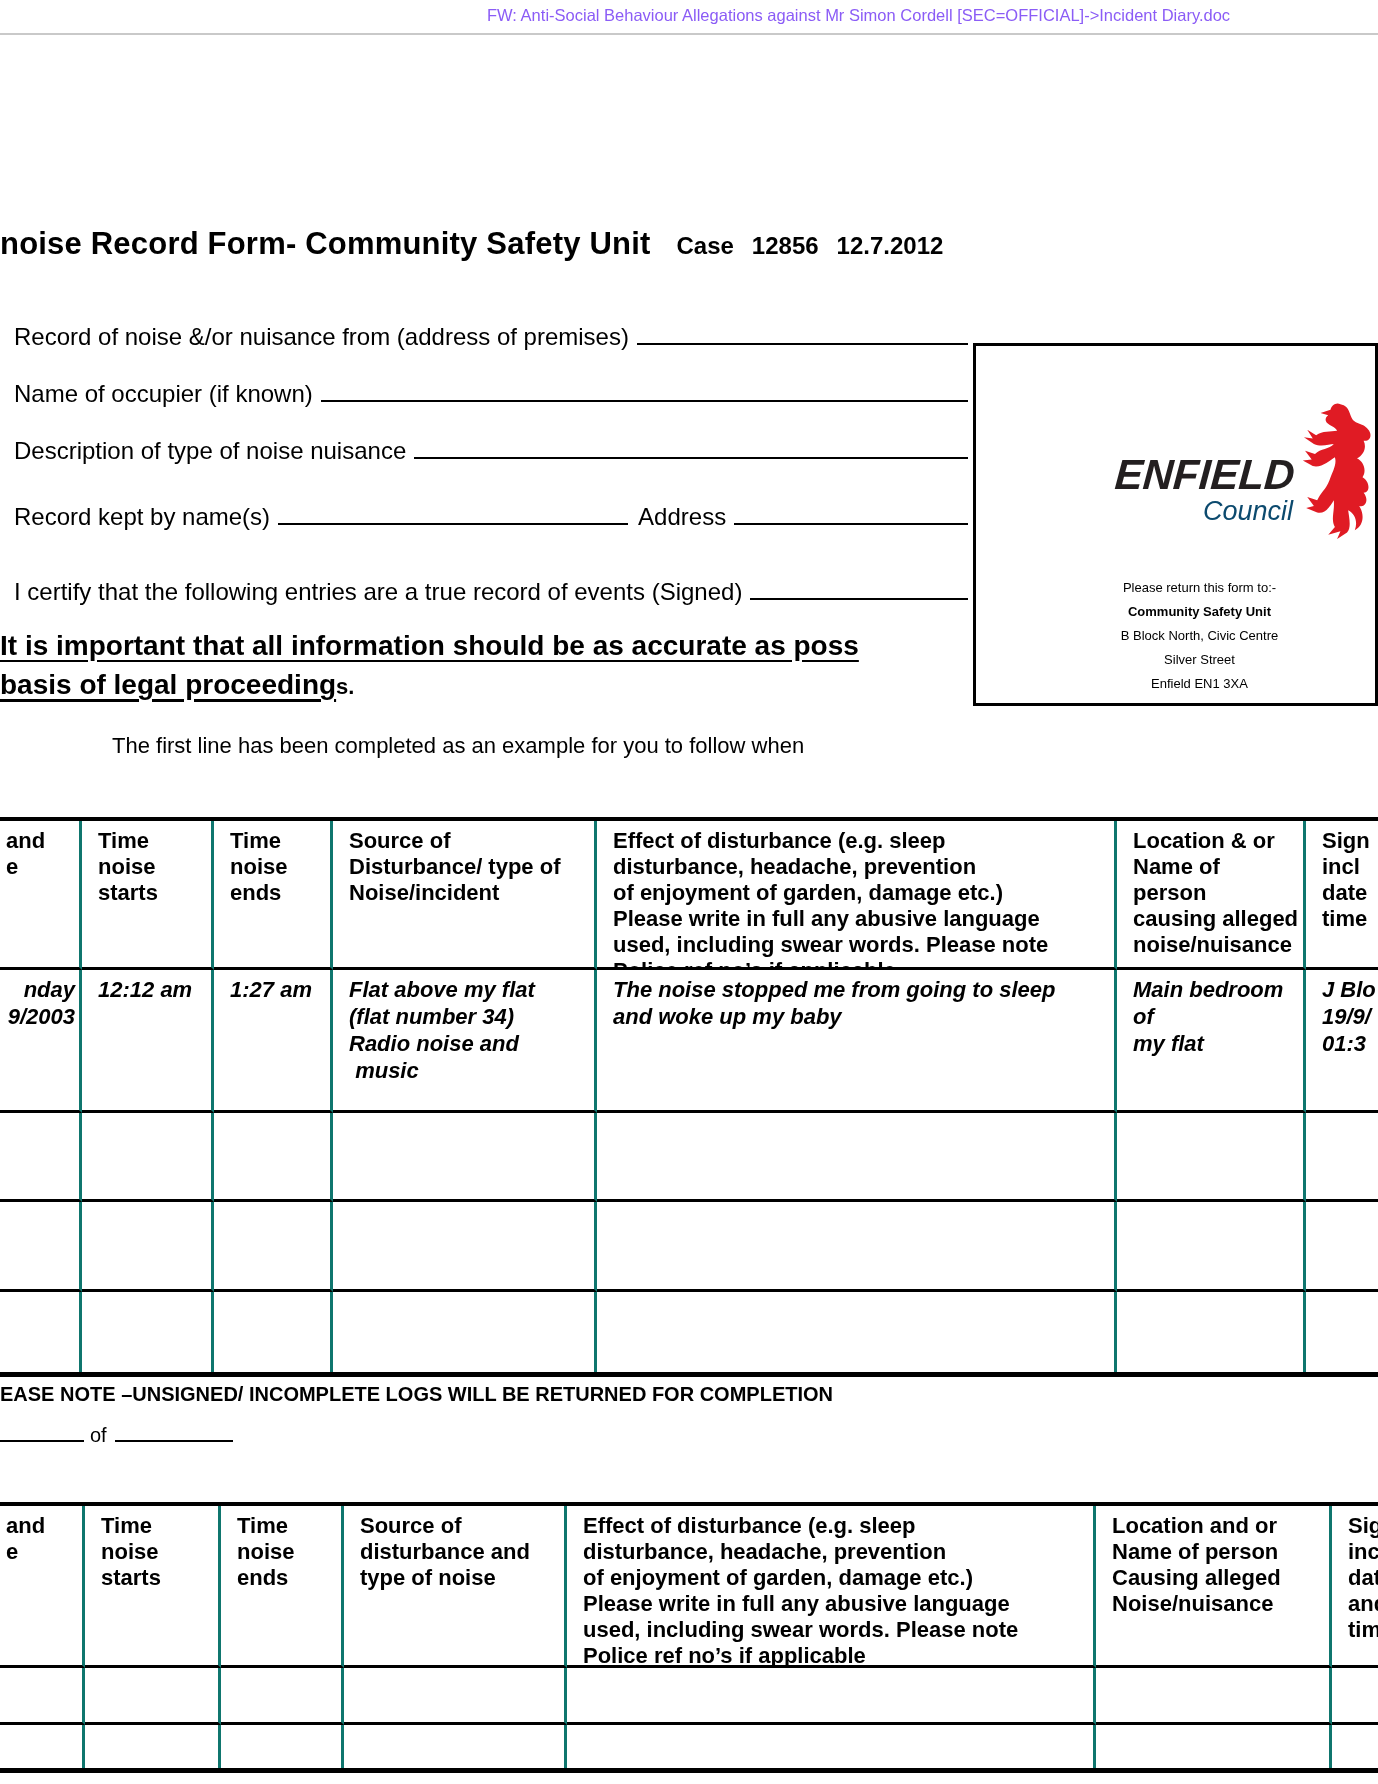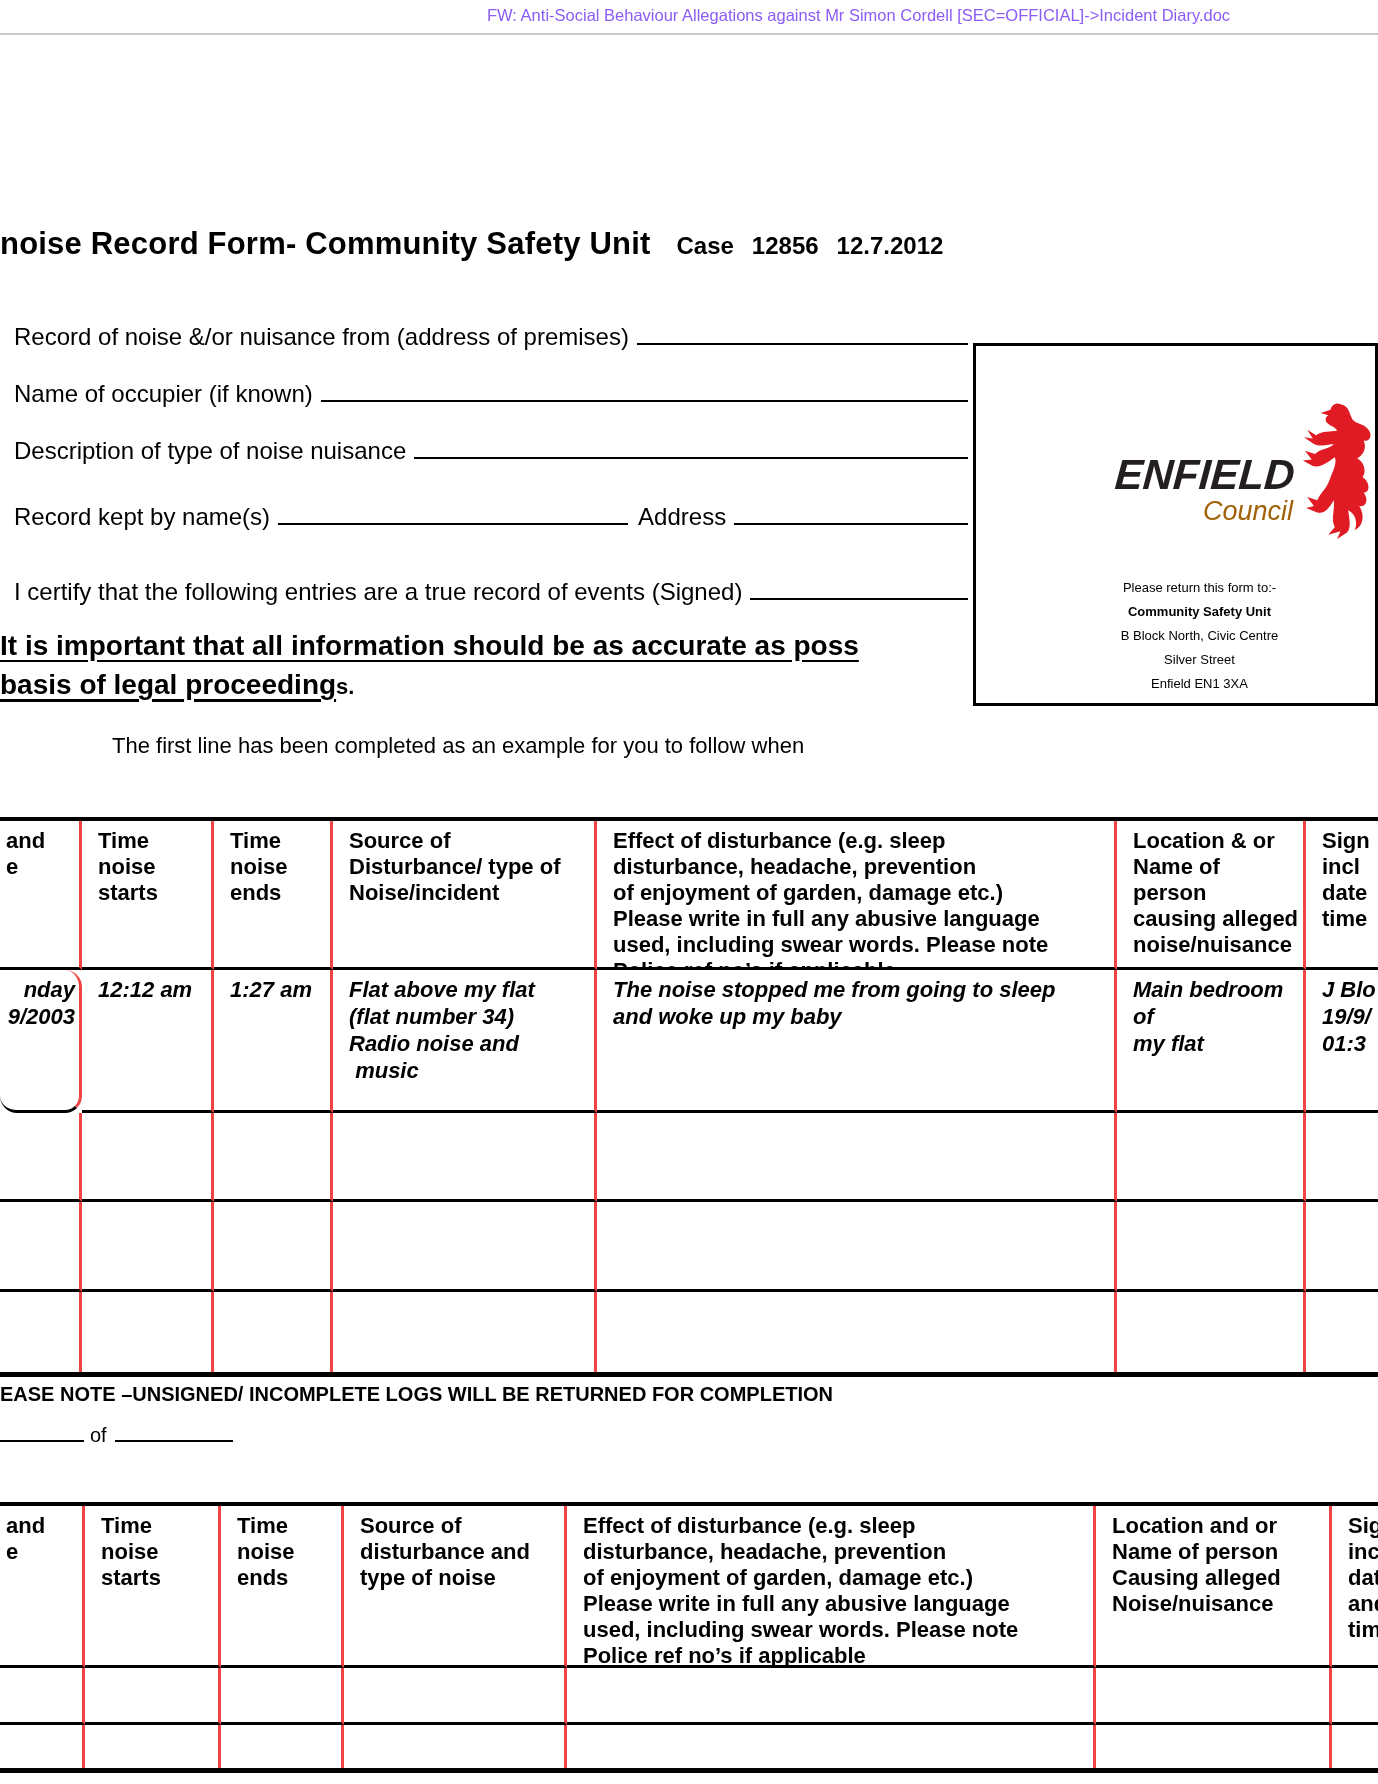--- a/index.html
+++ b/index.html
@@ -32,35 +32,35 @@
   .imp2 .tail{font-size:22px;font-weight:bold;}
 
   .example-note{position:absolute;left:0;top:733px;width:973px;overflow:hidden;white-space:nowrap;
         font-size:22px;padding-left:112px;box-sizing:border-box;}
 
   
   .retbox{position:absolute;left:973px;top:343px;width:405px;height:363px;background:#fff;
           border:3px solid #000;box-sizing:border-box;z-index:5;}
   .brand{position:absolute;right:80px;top:108px;text-align:right;line-height:1;}
   .brand-name{font-size:42px;font-weight:900;font-style:italic;letter-spacing:0px;color:#231f20;transform:skewX(-4deg);}
-  .brand-sub{font-size:27px;font-style:italic;color:#a16207;margin-top:2px;padding-right:2px;}
+  .brand-sub{font-size:27px;font-style:italic;color:#0c4a6e;margin-top:2px;padding-right:2px;}
   .dragon{position:absolute;right:-2px;top:56px;}
   .retlines{position:absolute;left:60px;right:12px;top:230px;text-align:center;font-size:13px;line-height:24px;}
   .retlines .b{font-weight:bold;}
 
   
   .tbl{position:absolute;left:0;display:grid;border-top:4px solid #000;border-bottom:5px solid #000;box-sizing:border-box;}
-  .tbl .cell{border-right:3px solid #ef4444;border-bottom:3px solid #000;box-sizing:border-box;
+  .tbl .cell{border-right:3px solid #0f766e;border-bottom:3px solid #000;box-sizing:border-box;
              white-space:pre-wrap;overflow:hidden;}
   .tbl .cell.lastcol{border-right:none;}
   .tbl .cell.lastrow{border-bottom:none;}
   .tbl .h{font-weight:bold;font-size:22px;line-height:26px;padding:7px 4px 0 16px;}
   .tbl .h.c0{padding-left:6px;}
   .tbl .x{font-weight:bold;font-style:italic;font-size:22px;line-height:27px;padding:6px 2px 0 16px;}
-  .tbl .x.c0{text-align:right;padding:6px 4px 0 0;border-radius:17px;}
+  .tbl .x.c0{text-align:right;padding:6px 4px 0 0;}
   #table1{top:817px;width:1378px;height:560px;grid-template-columns:82px 132px 119px 264px 520px 189px auto;
           grid-template-rows:149px 143px 89px 90px auto;}
   #table2{top:1502px;width:1378px;height:271px;grid-template-columns:85px 136px 123px 223px 529px 236px auto;
           grid-template-rows:162px 57px auto;}
 
   
   .footnote{position:absolute;left:0;top:1383px;font-size:20px;font-weight:bold;white-space:nowrap;}
   .pag{position:absolute;left:0;top:1410px;display:flex;align-items:baseline;font-size:20px;}
   .pag .uline{height:1.5em;}
   .pag .of{margin:0 8px 0 6px;}

